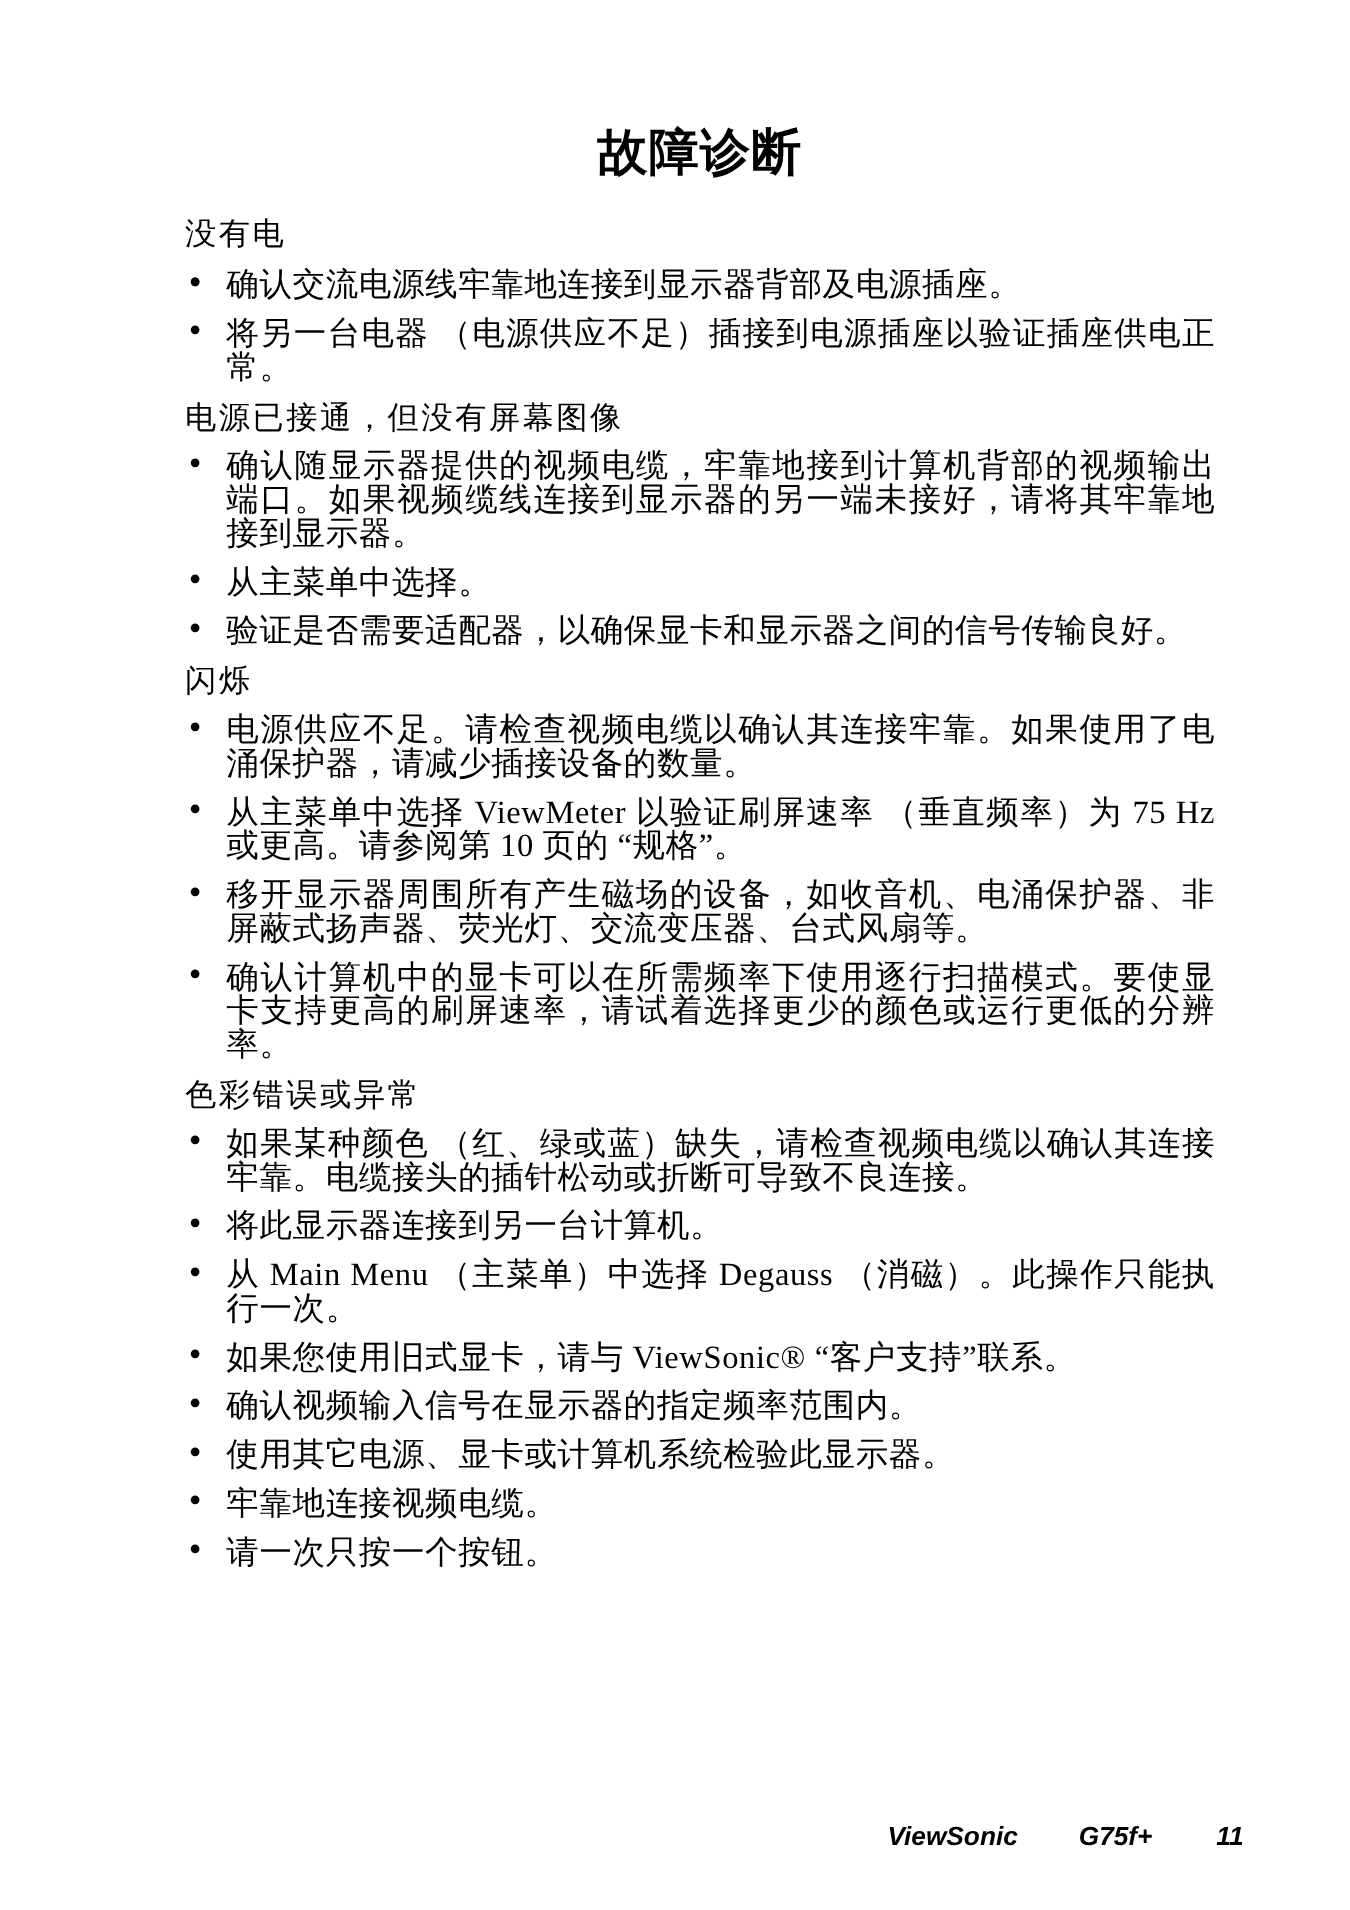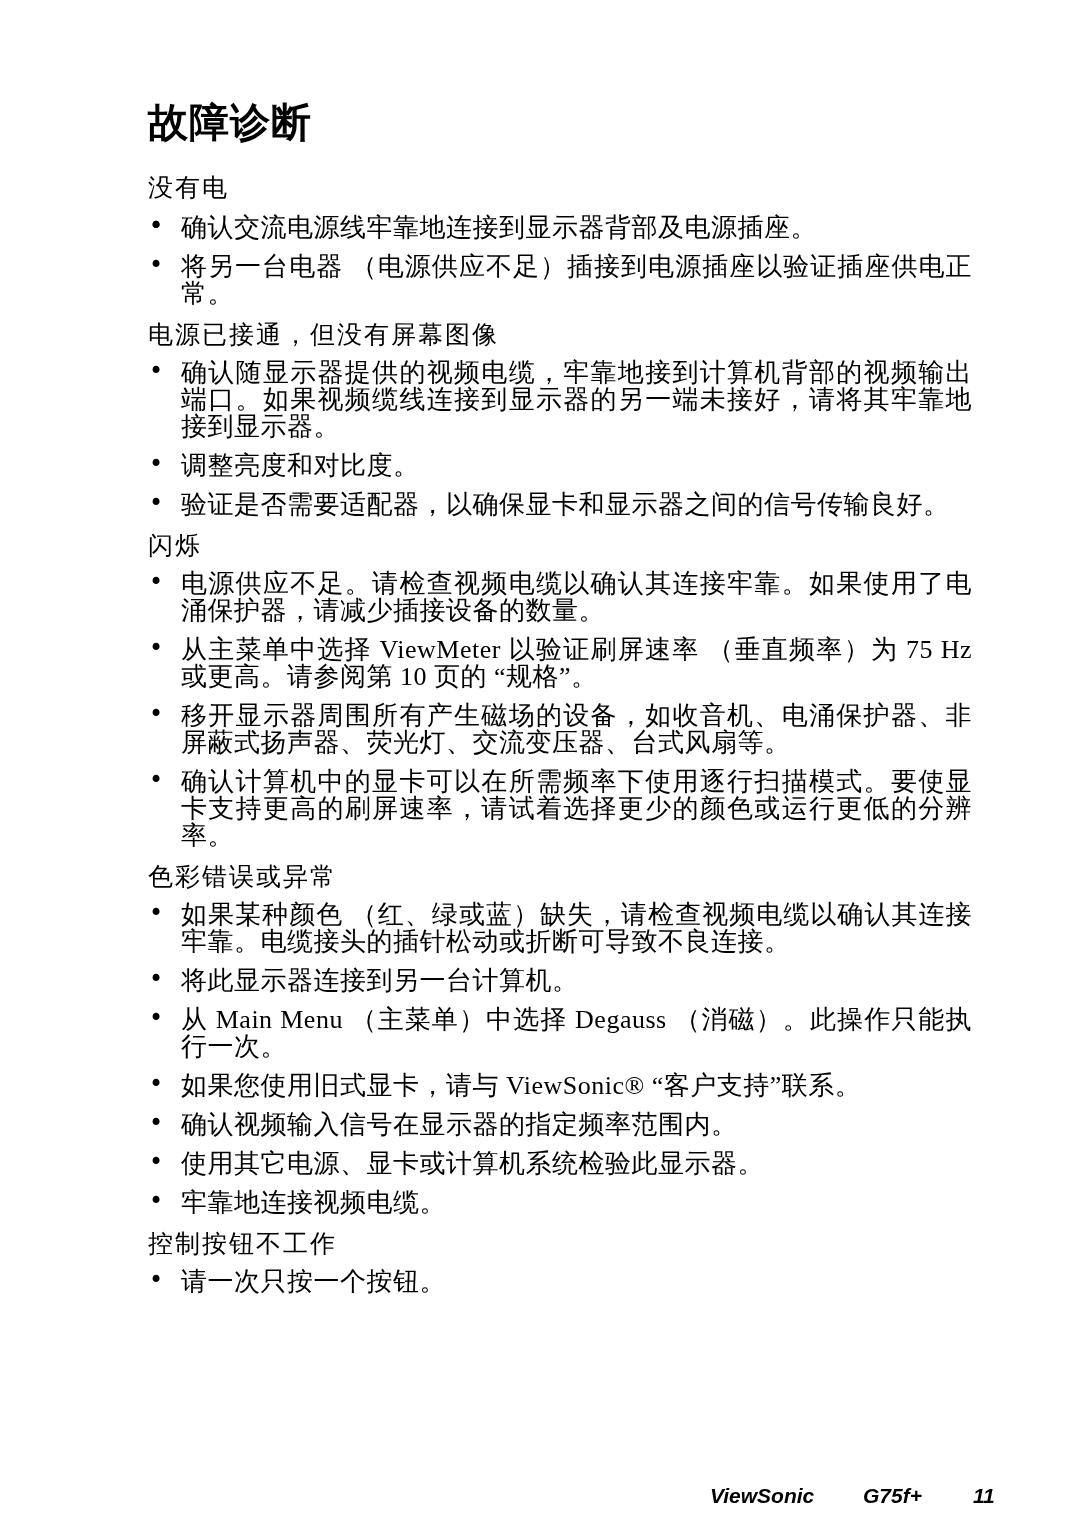--- a/index.html
+++ b/index.html
@@ -9,21 +9,21 @@
     background: #ffffff; color: #000000;
     position: relative; overflow: hidden;
     font-family: "Liberation Serif", "DejaVu Serif", serif;
   }
   .content {
     position: absolute; left: 148px; top: 98px; width: 824px;
   }
   .doc-title {
     font-family: "Liberation Sans", "DejaVu Sans", sans-serif;
     font-weight: bold; font-size: 40px; line-height: 48px;
-    letter-spacing: 1px; margin: 0 0 26px 0;
+    letter-spacing: 1px; margin: 0 0 26px 0; text-align: center;
   }
   .section-heading {
     font-family: "Liberation Sans", "DejaVu Sans", sans-serif;
     font-weight: normal; font-size: 25px; line-height: 30px;
     letter-spacing: 2px; margin: 0 0 10px 0;
   }
   ul.bullet-list { list-style: none; margin: 0 0 0 0; padding: 0; }
   li.bullet-item {
     position: relative; padding-left: 33px;
     font-size: 26px; line-height: 27px; letter-spacing: 0.5px;
@@ -31,21 +31,21 @@
     text-align: justify;
   }
   .bullet {
     position: absolute; left: 1px; top: -1px;
     font-size: 24px;
     font-family: "DejaVu Sans", sans-serif;
   }
   .footer {
     position: absolute; top: 1458px; left: 0; width: 883px; height: 30px;
     font-family: "Liberation Sans", "DejaVu Sans", sans-serif;
-    font-style: italic; font-size: 21px; line-height: 24px; margin-top: 26px;
+    font-style: italic; font-size: 21px; line-height: 24px;
   }
   .footer .brand  { position: absolute; left: 710px; font-weight: bold; }
   .footer .model  { position: absolute; left: 863px; font-weight: bold; }
   .footer .pageno { position: absolute; left: 973px; font-weight: bold; }
 </style>
 </head>
 <body>
 
 <div class="content">
 
@@ -57,21 +57,21 @@
       <li class="bullet-item"><span class="bullet">•</span></li>
       <li class="bullet-item"><span class="bullet">•</span><span>确认交流电源线牢靠地连接到显示器背部及电源插座。</span></li>
       <li class="bullet-item"><span class="bullet">•</span><span>将另一台电器 （电源供应不足）插接到电源插座以验证插座供电正常。</span></li>
     </ul>
   </div>
 
   <div class="section">
     <div class="section-heading">电源已接通，但没有屏幕图像</div>
     <ul class="bullet-list">
       <li class="bullet-item"><span class="bullet">•</span><span>确认随显示器提供的视频电缆，牢靠地接到计算机背部的视频输出端口。如果视频缆线连接到显示器的另一端未接好，请将其牢靠地接到显示器。</span></li>
-      <li class="bullet-item"><span class="bullet">•</span><span>调整亮度和对比度。</span></li>
+      <li class="bullet-item"><span class="bullet">•</span><span>从主菜单中选择。</span></li>
       <li class="bullet-item"><span class="bullet">•</span><span>验证是否需要适配器，以确保显卡和显示器之间的信号传输良好。</span></li>
     </ul>
   </div>
 
   <div class="section">
     <div class="section-heading">闪烁</div>
     <ul class="bullet-list">
       <li class="bullet-item"><span class="bullet">•</span><span>电源供应不足。请检查视频电缆以确认其连接牢靠。如果使用了电涌保护器，请减少插接设备的数量。</span></li>
       <li class="bullet-item"><span class="bullet">•</span><span>从主菜单中选择 ViewMeter 以验证刷屏速率 （垂直频率）为 75 Hz 或更高。请参阅第 10 页的 “规格”。</span></li>
       <li class="bullet-item"><span class="bullet">•</span><span>移开显示器周围所有产生磁场的设备，如收音机、电涌保护器、非屏蔽式扬声器、荧光灯、交流变压器、台式风扇等。</span></li>
@@ -91,21 +91,20 @@
 
   <div class="section">
     <ul class="bullet-list">
       <li class="bullet-item"><span class="bullet">•</span><span>确认视频输入信号在显示器的指定频率范围内。</span></li>
       <li class="bullet-item"><span class="bullet">•</span><span>使用其它电源、显卡或计算机系统检验此显示器。</span></li>
       <li class="bullet-item"><span class="bullet">•</span><span>牢靠地连接视频电缆。</span></li>
     </ul>
   </div>
 
   <div class="section">
-    <div class="section-heading">控制按钮不工作</div>
     <ul class="bullet-list">
       <li class="bullet-item"><span class="bullet">•</span><span>请一次只按一个按钮。</span></li>
     </ul>
   </div>
 
 </div>
 
 <div class="footer">
   <span class="brand">ViewSonic</span>
   <span class="model">G75f+</span>

